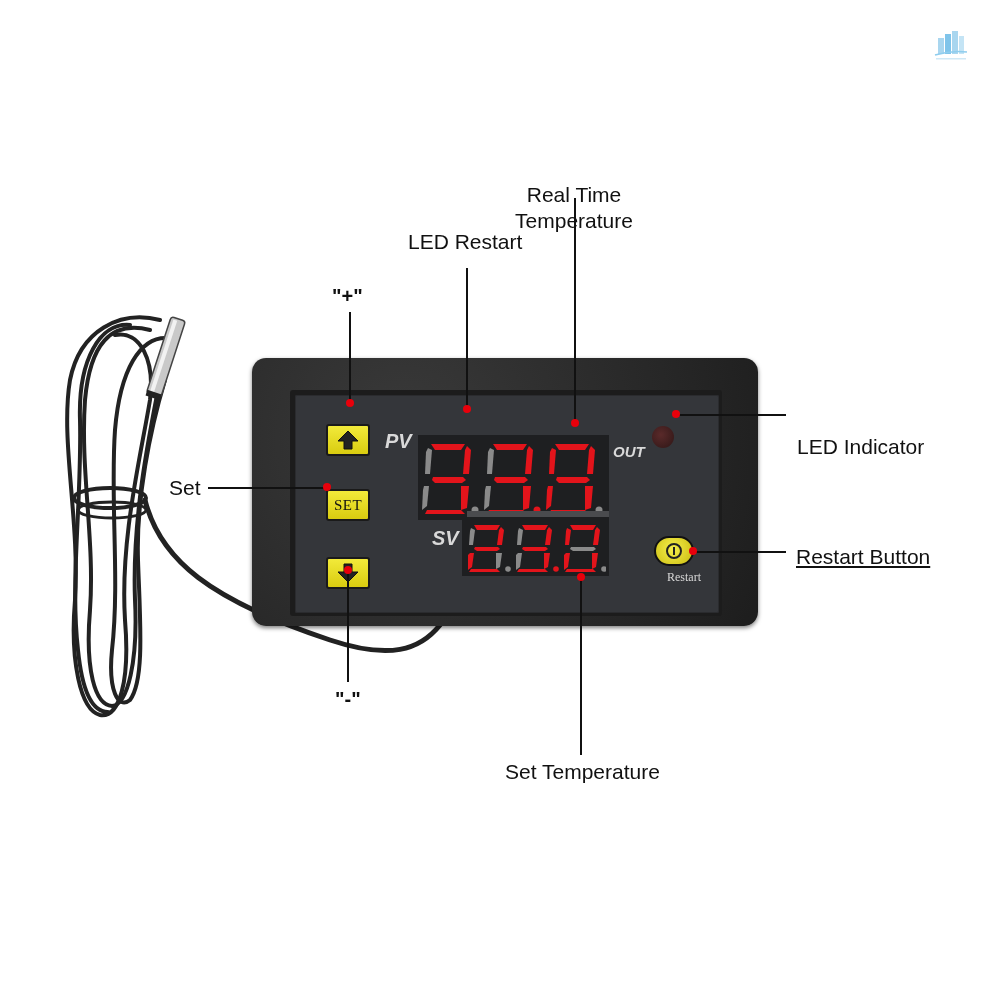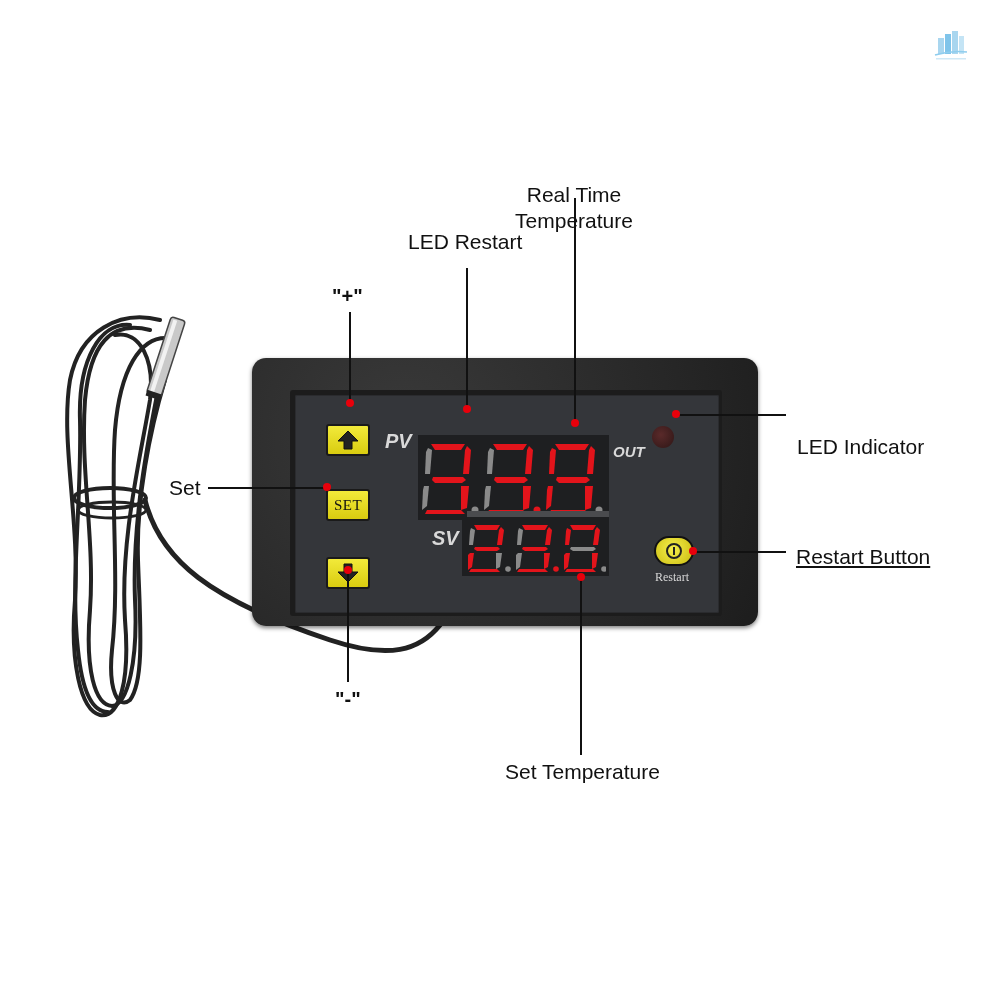--- a/index.html
+++ b/index.html
@@ -168,21 +168,21 @@
         <g fill="#8a8a8a" transform="translate(96,0)">
           <polygon points="9,24 32,24 34,26 31,28 11,28 8,26"></polygon>
           <circle cx="42" cy="46" r="2.8"></circle>
         </g>
       </svg>
     </div>
 
     <div class="restart" style="left:359px;top:141px;">
       <div class="restart-ring"></div>
     </div>
-    <span class="restart-text" style="left:360px;top:175px;">Restart</span>
+    <span class="restart-text" style="left:372px;top:175px;">Restart</span>
   </div>
 </div>
 
 <div class="vline" style="left:349px;top:312px;height:95px;"></div>
 <div class="vline" style="left:466px;top:268px;height:140px;"></div>
 <div class="vline" style="left:574px;top:198px;height:225px;"></div>
 <div class="hline" style="left:208px;top:487px;width:118px;"></div>
 <div class="vline" style="left:347px;top:570px;height:112px;"></div>
 <div class="vline" style="left:580px;top:577px;height:178px;"></div>
 <div class="hline" style="left:676px;top:414px;width:110px;"></div>

